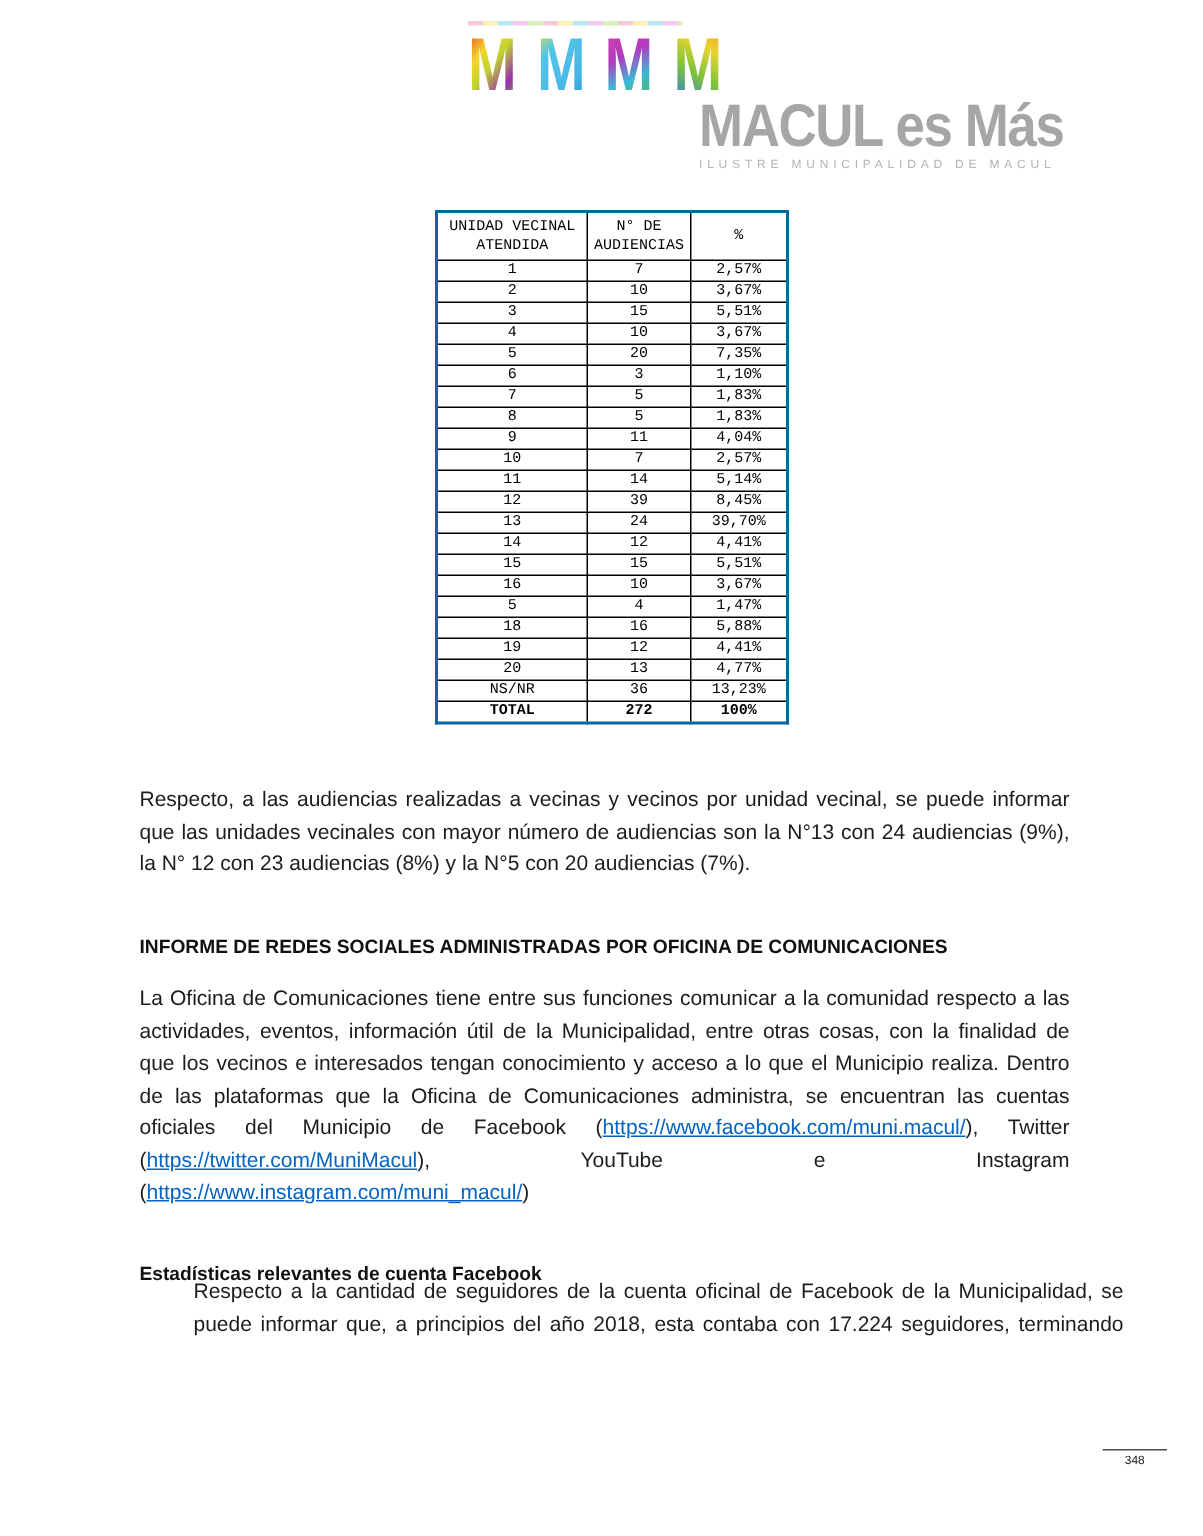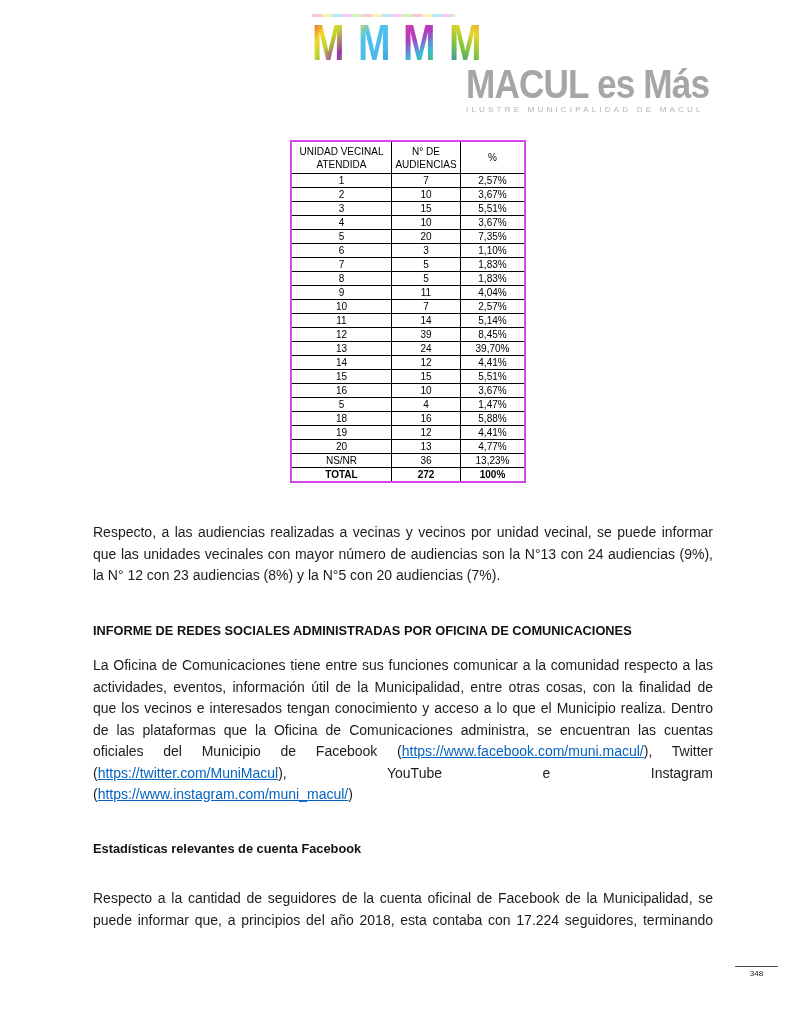--- a/index.html
+++ b/index.html
@@ -34,21 +34,21 @@
     white-space:nowrap;
   }
   .logo-subtitle {
     margin-top:3px; font-size:8px; letter-spacing:3.2px; color:#b3b3b3;
     white-space:nowrap;
   }
 
   
   table.audiencias {
     position:absolute; left:290px; top:140px; border-collapse:collapse;
-    border:2px solid #d946ef; font-family:Liberation Sans, sans-serif;
+    border:2px solid #0369a1; font-family:Liberation Mono, monospace;
   }
   table.audiencias th, table.audiencias td {
     border:1px solid #000; text-align:center; vertical-align:middle;
     font-size:10px; color:#000; padding:0 2px;
   }
   table.audiencias th { font-weight:normal; height:31px; line-height:13px; }
   table.audiencias td { height:13px; line-height:13px; font-weight:normal; }
   table.audiencias th:nth-child(1){ width:95px; }
   table.audiencias th:nth-child(2){ width:64px;margin-top:15px; }
   table.audiencias th:nth-child(3){ width:59px; }
@@ -219,21 +219,21 @@
       <div class="tline just"><span>La Oficina de Comunicaciones tiene entre sus funciones comunicar a la comunidad respecto a las</span></div>
       <div class="tline just"><span>actividades, eventos, información útil de la Municipalidad, entre otras cosas, con la finalidad de</span></div>
       <div class="tline just"><span>que los vecinos e interesados tengan conocimiento y acceso a lo que el Municipio realiza. Dentro</span></div>
       <div class="tline just"><span>de las plataformas que la Oficina de Comunicaciones administra, se encuentran las cuentas</span></div>
       <div class="tline just"><span>oficiales del Municipio de Facebook (</span><span class="link">https://www.facebook.com/muni.macul/</span><span>), Twitter</span></div>
       <div class="tline just"><span>(</span><span class="link">https://twitter.com/MuniMacul</span><span>), YouTube e Instagram</span></div>
       <div class="tline"><span>(</span><span class="link">https://www.instagram.com/muni_macul/</span><span>)</span></div>
     </div>
 
   <div class="heading" style="top:841px;">Estadísticas relevantes de cuenta Facebook</div>
-  <div class="textblock" style="top:888px;">
+  <div class="textblock" style="top:850px;margin-left:36px;">
       <div class="tline just"><span>Respecto a la cantidad de seguidores de la cuenta oficinal de Facebook de la Municipalidad, se</span></div>
       <div class="tline just"><span>puede informar que, a principios del año 2018, esta contaba con 17.224 seguidores, terminando</span></div>
     </div>
 
   <div class="footer-rule"></div>
   <div class="page-number">348</div>
 
 </div>
 
 </body></html>

